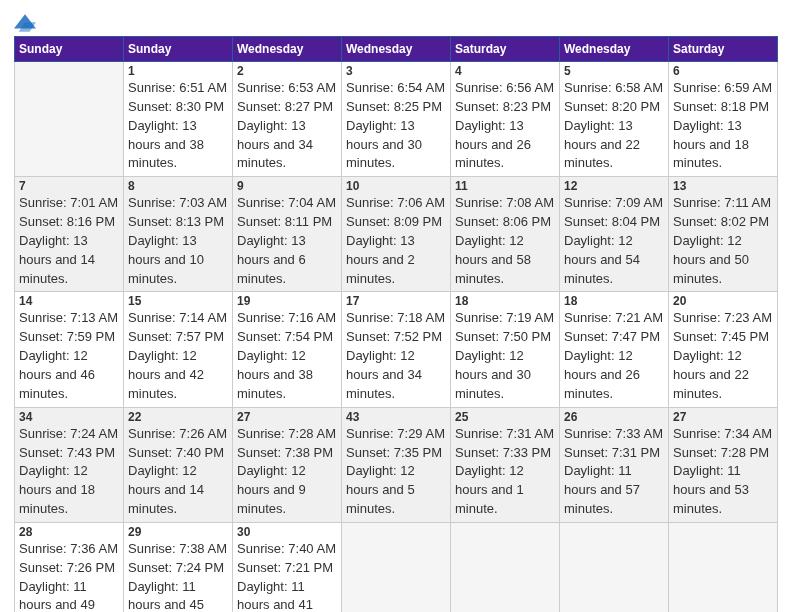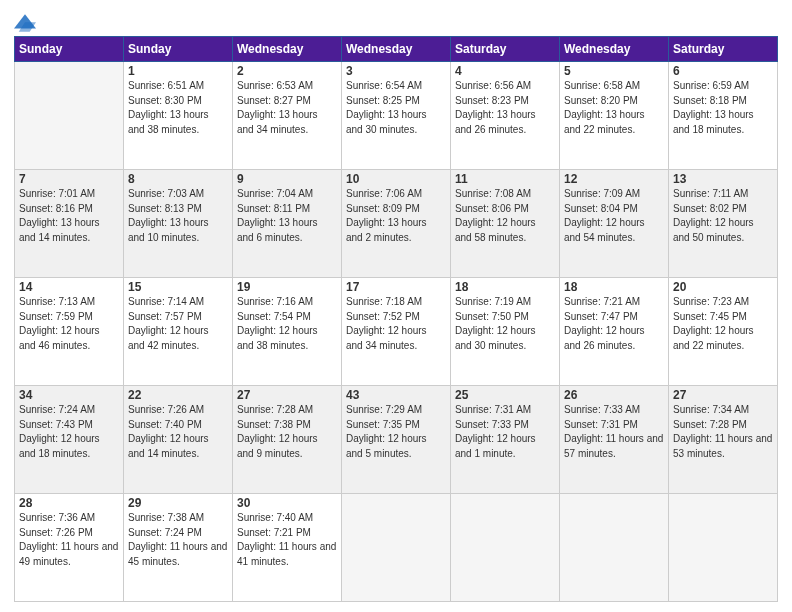--- a/index.html
+++ b/index.html
@@ -74,21 +74,21 @@
     .calendar td.empty {
       background: #f5f5f5;
     }
     .day-num {
       font-size: 12px;
       font-weight: bold;
       display: block;
       margin-bottom: 1px;
     }
     .day-info {
-      font-size: 10px;
+      font-size: 13px;
       line-height: 1.45;
       color: #333;
     }
     .row-shade td {
       background: #f0f0f0;
     }
   </style>
 </head>
 <body>
 

